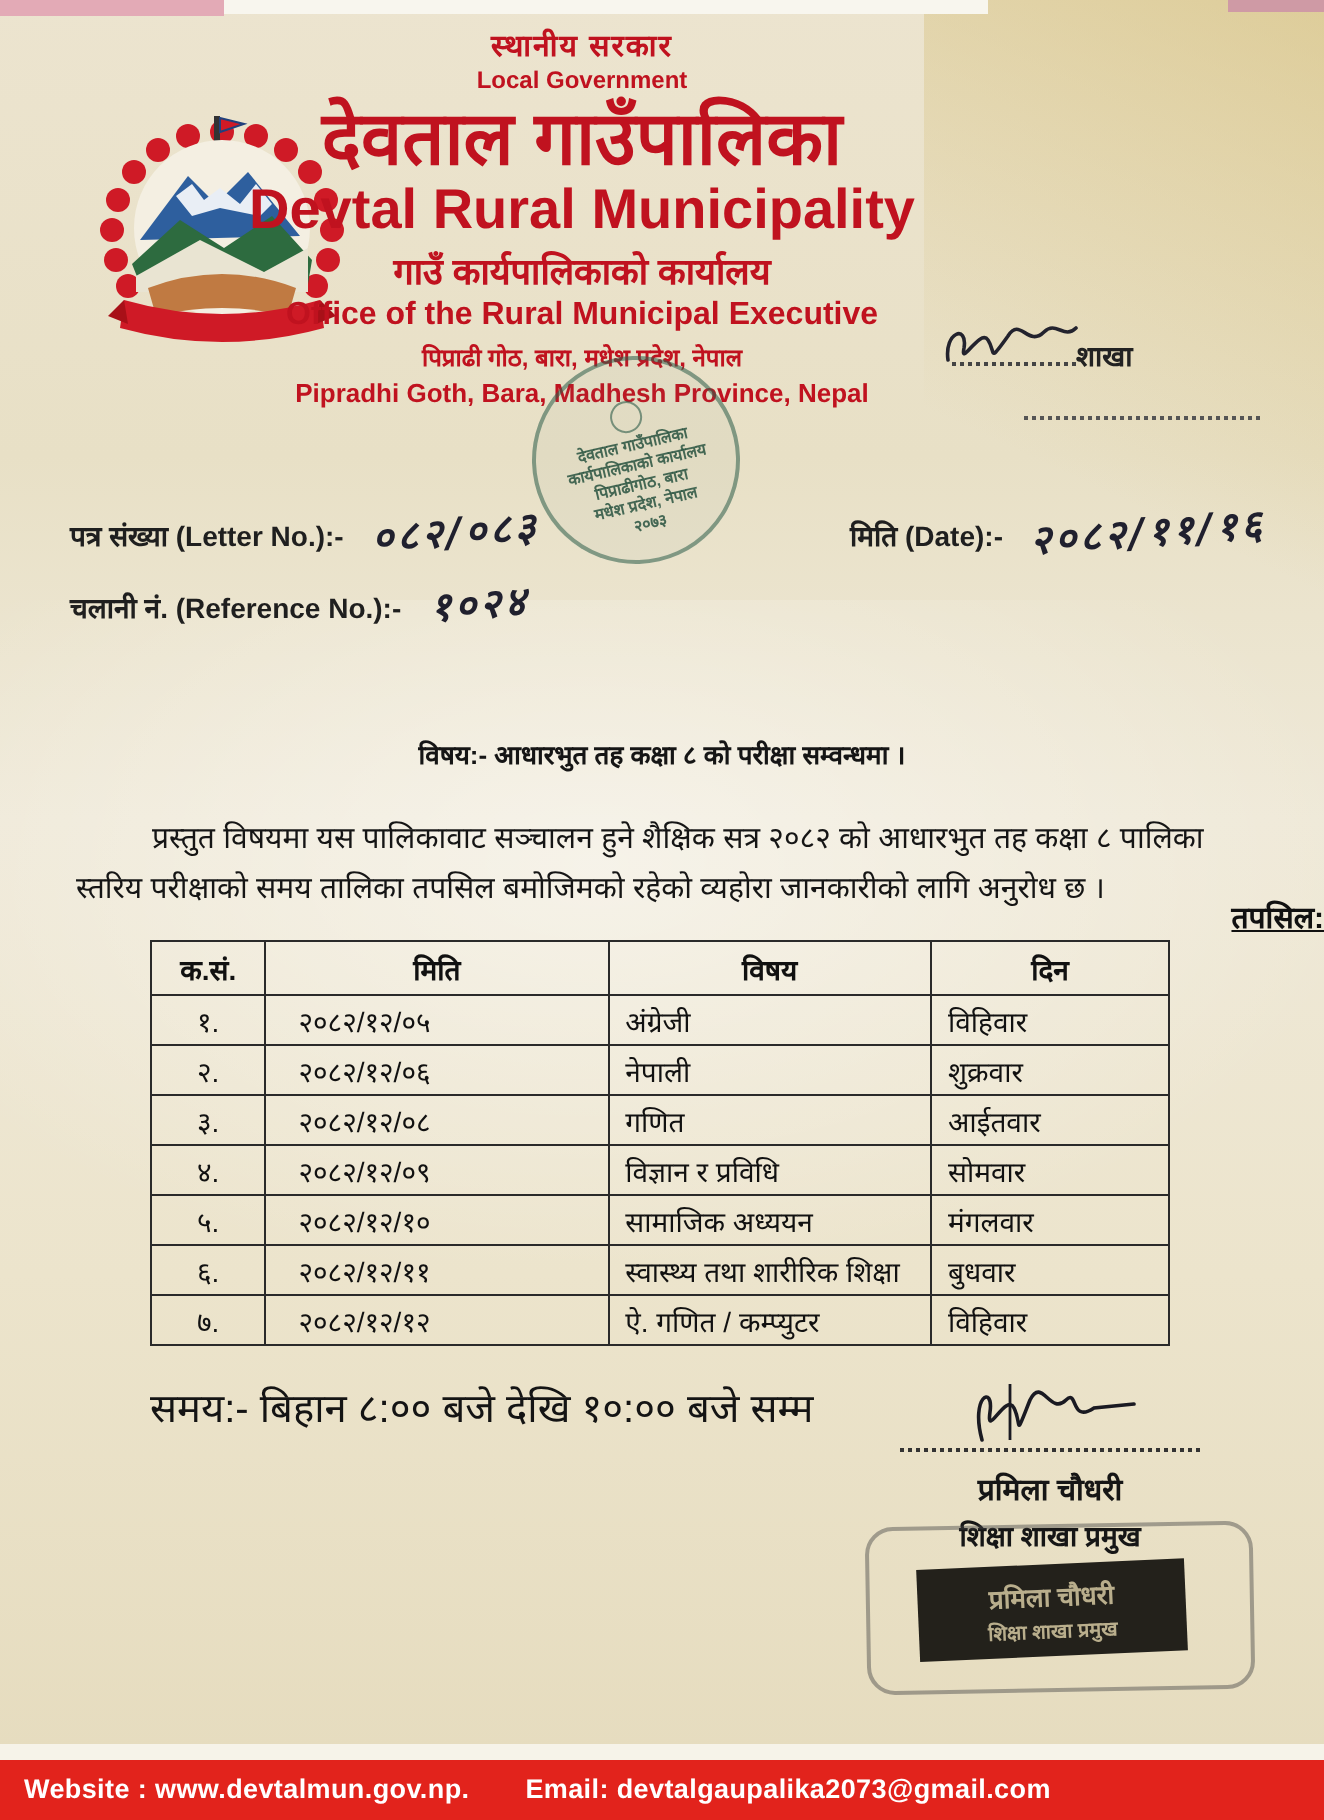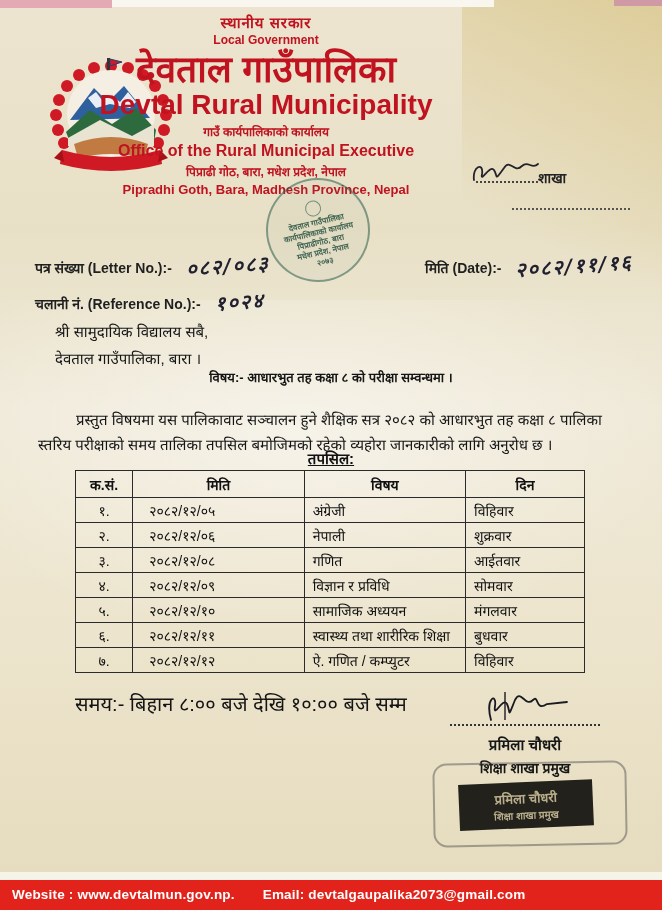--- a/index.html
+++ b/index.html
@@ -9,26 +9,26 @@
     font-family:"Liberation Sans","DejaVu Sans",sans-serif;color:#1d1d1d;
   }
   .shade-tr{position:absolute;top:0;right:0;width:200px;height:320px;
     background:linear-gradient(205deg,rgba(210,186,110,.55) 0%,rgba(210,186,110,.25) 40%,transparent 72%);pointer-events:none;}
   .shade-mid{position:absolute;top:300px;left:0;width:662px;height:330px;
     background:radial-gradient(ellipse at 45% 40%,rgba(255,255,255,.45),transparent 75%);pointer-events:none;}
   .strip-top-left{position:absolute;top:0;left:0;width:112px;height:8px;background:#e3aab6;}
   .strip-top-mid{position:absolute;top:0;left:112px;width:382px;height:7px;background:#f8f6ee;}
   .strip-top-right{position:absolute;top:0;right:0;width:48px;height:6px;background:#cf9aa5;}
 
-  .hdr{position:absolute;top:12px;left:0;width:532px;text-align:center;color:#c0121f;}
+  .hdr{position:absolute;top:12px;left:0;width:532px;text-align:center;color:#c0121f;padding-left:25px;}
   .hdr .np-sm{font-size:15px;font-weight:bold;letter-spacing:1px;}
   .hdr .en-sm{font-size:12px;font-weight:bold;margin-top:1px;}
   .hdr .np-big{font-size:37px;font-weight:bold;line-height:40px;margin-top:3px;}
   .hdr .en-big{font-family:Liberation Sans, sans-serif;font-size:28px;font-weight:bold;line-height:30px;}
-  .hdr .np-med{font-size:12px;font-weight:bold;margin-top:3px;}
+  .hdr .np-med{font-size:18px;font-weight:bold;margin-top:3px;}
   .hdr .en-med{font-size:16px;font-weight:bold;margin-top:2px;}
   .hdr .np-addr{font-size:12px;font-weight:bold;margin-top:3px;}
   .hdr .en-addr{font-size:13px;font-weight:bold;margin-top:2px;}
 
   .logo{position:absolute;left:50px;top:58px;width:122px;height:128px;}
 
   .branch{position:absolute;right:16px;top:168px;width:170px;font-size:14px;font-weight:bold;color:#222;}
   .branch .dots{display:inline-block;width:62px;border-bottom:2px dotted #444;height:12px;}
   .branch svg{position:absolute;left:-6px;top:-14px;}
   .dotline2{position:absolute;right:32px;top:208px;width:118px;border-bottom:2px dotted #555;}
@@ -40,21 +40,21 @@
   .round-stamp .tiny-emblem{width:14px;height:14px;border:1px solid rgba(46,92,74,.6);border-radius:50%;margin:0 auto 2px;}
 
   .meta-row{position:absolute;font-size:14px;font-weight:bold;color:#1f1f1f;white-space:nowrap;}
   .ink{display:inline-block;font-style:italic;font-weight:600;color:#20202e;
     font-size:20px;letter-spacing:2px;transform:rotate(-4deg);margin-left:10px;font-family:"DejaVu Sans",cursive,sans-serif;}
 
   .addr-block{position:absolute;left:55px;top:318px;font-size:15px;line-height:27px;color:#151515;}
   .subject{position:absolute;left:0;top:368px;width:662px;text-align:center;font-size:13px;font-weight:bold;color:#151515;}
   .body-par{position:absolute;left:38px;top:395px;width:592px;font-size:15px;line-height:25px;color:#151515;text-indent:38px;margin-top:12px;}
 
-  .tapsil{position:absolute;left:0;top:448px;width:662px;text-align:center;font-size:15px;font-weight:bold;text-decoration:underline;color:#111;}
+  .tapsil{position:absolute;left:0;top:448px;width:662px;text-align:right;font-size:15px;font-weight:bold;text-decoration:underline;color:#111;}
   table.sched{position:absolute;left:75px;top:470px;width:510px;border-collapse:collapse;font-size:14px;color:#111;}
   table.sched th,table.sched td{border:1.6px solid #2a2a2a;height:22px;padding:1px 8px;}
   table.sched th{font-weight:bold;text-align:center;height:24px;}
   table.sched td.c0{width:42px;text-align:center;}
   table.sched td.c1{width:158px;padding-left:16px;}
   table.sched td.c2{width:158px;}
   table.sched td.c3{width:110px;}
 
   .center-line{position:absolute;left:75px;top:652px;font-size:15px;font-weight:bold;color:#141414;}
   .time-line{position:absolute;left:75px;top:690px;font-size:20px;font-weight:normal;color:#141414;}
@@ -156,24 +156,20 @@
   </div>
   <div class="meta-row" style="left:425px;top:252px;">
     <span>मिति (Date):-</span>
     <span class="ink">२०८२/११/१६</span>
   </div>
   <div class="meta-row" style="left:35px;top:288px;">
     <span>चलानी नं. (Reference No.):-</span>
     <span class="ink">१०२४</span>
   </div>
 
-  <div class="addr-block">
-    <div>श्री सामुदायिक विद्यालय सबै,</div>
-    <div>देवताल गाउँपालिका, बारा ।</div>
-  </div>
 
   <div class="subject">विषय:- आधारभुत तह कक्षा ८ को परीक्षा सम्वन्धमा ।</div>
   <div class="body-par">प्रस्तुत विषयमा यस पालिकावाट सञ्चालन हुने शैक्षिक सत्र २०८२ को आधारभुत तह कक्षा ८ पालिका स्तरिय परीक्षाको समय तालिका तपसिल बमोजिमको रहेको व्यहोरा जानकारीको लागि अनुरोध छ ।</div>
 
   <div class="tapsil">तपसिल:</div>
   <table class="sched">
     <tbody>
         <tr>
       <th>क.सं.</th>
       <th>मिति</th>

